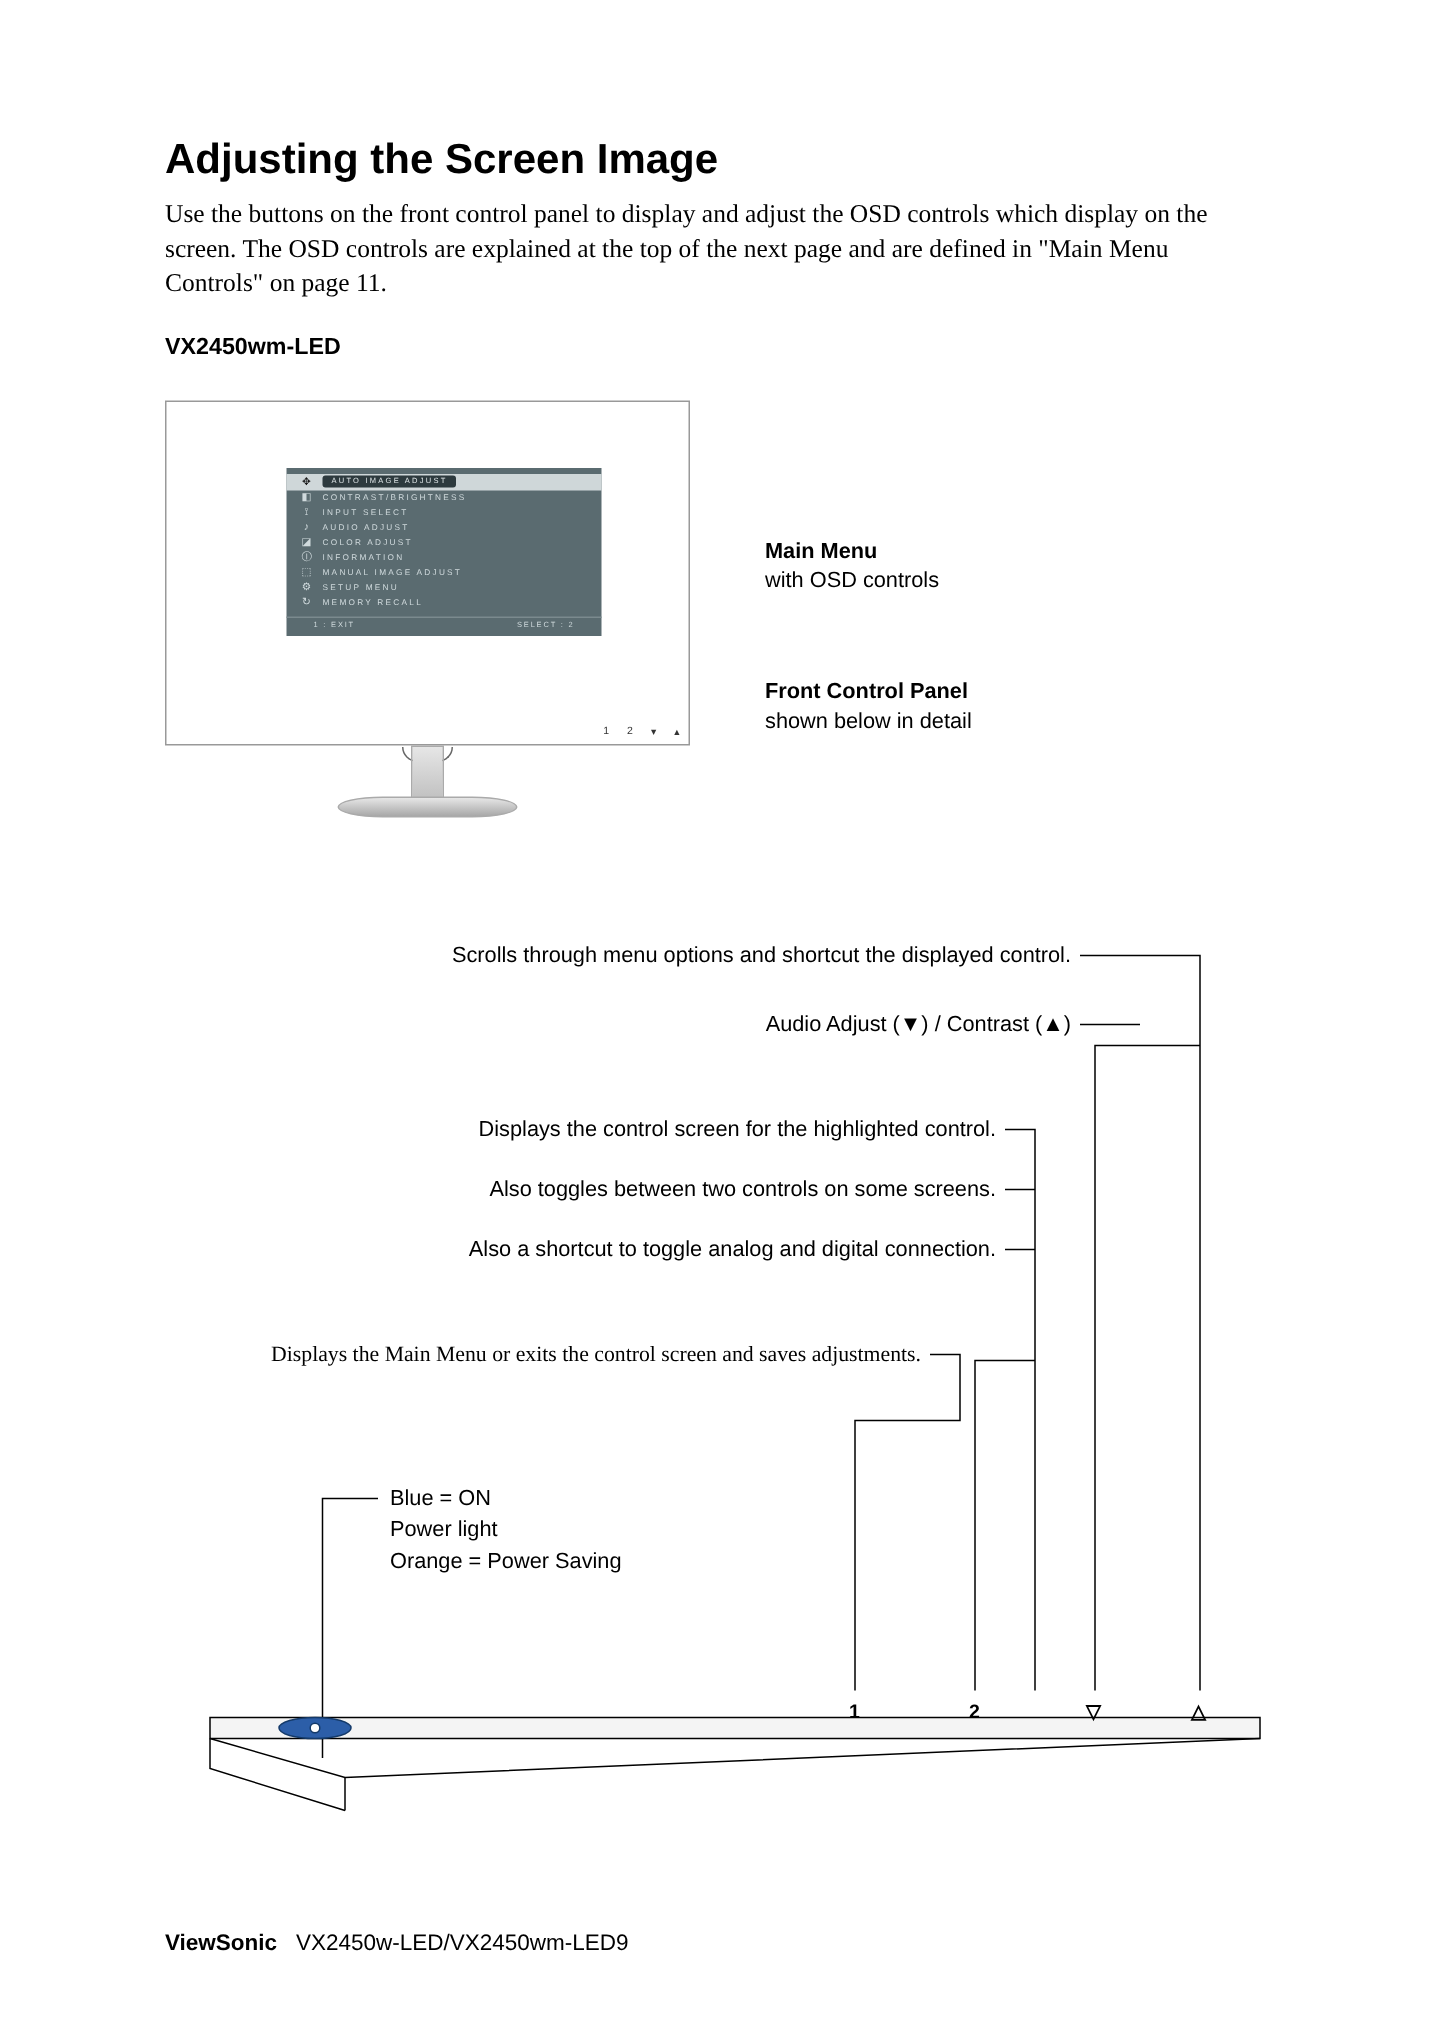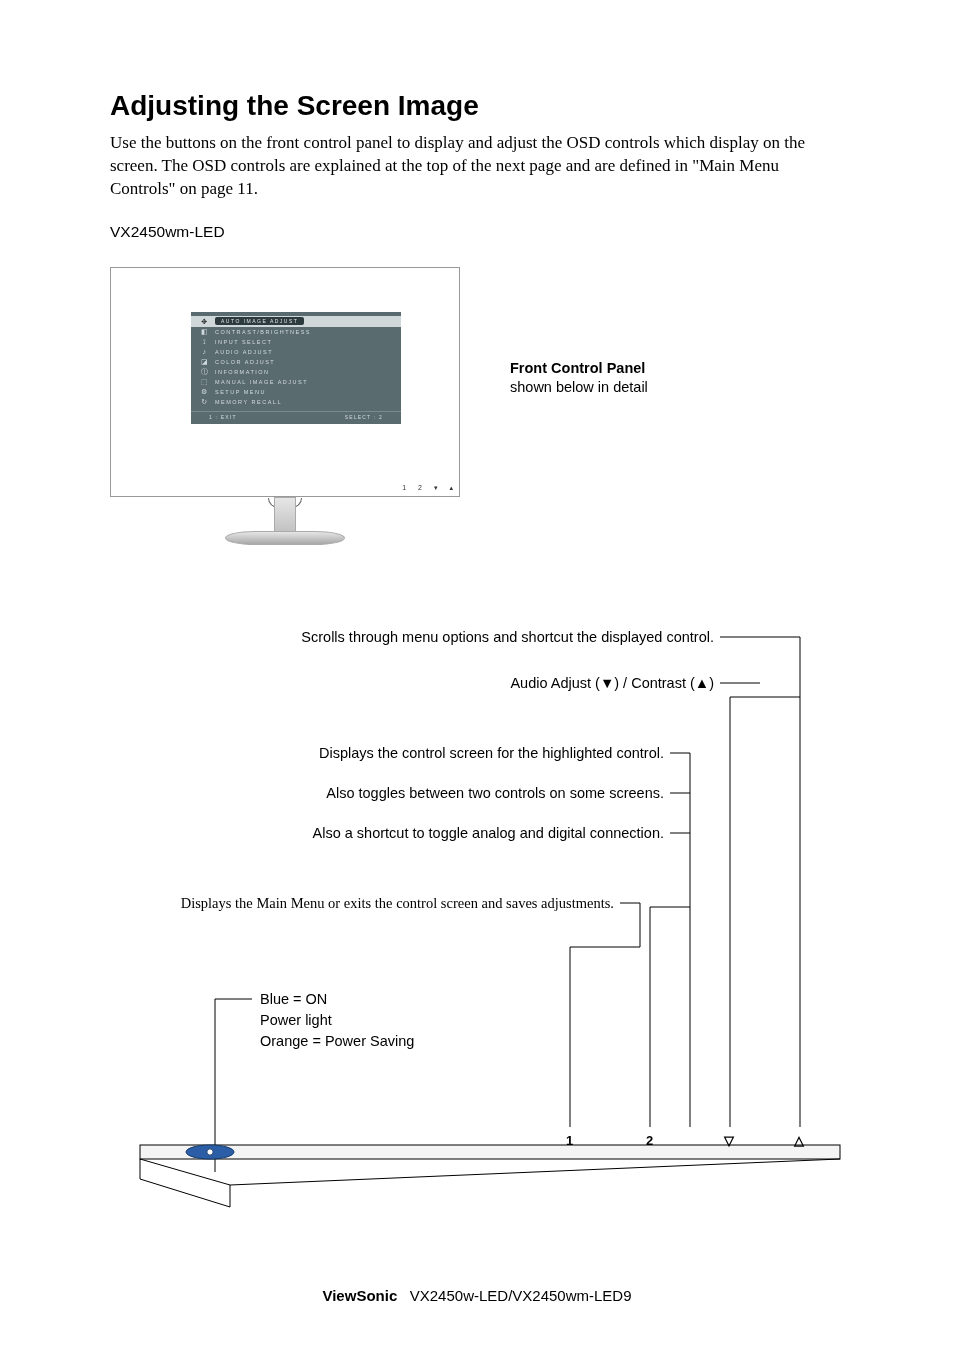--- a/index.html
+++ b/index.html
@@ -18,21 +18,21 @@
     margin-bottom: 10px;
   }
   .intro {
     font-family: "Times New Roman", Times, serif;
     font-size: 17px;
     line-height: 1.35;
     margin-bottom: 22px;
   }
   .model {
     font-size: 15.5px;
-    font-weight: normal;
+    font-weight: bold;
     margin-bottom: 26px;
   }
 
   
   .monitor-row {
     position: relative;
     height: 320px;
     margin-bottom: 40px;
   }
   .monitor-frame {
@@ -193,21 +193,21 @@
     font-weight: bold;
   }
 
   
   .footer {
     position: absolute;
     left: 110px;
     right: 110px;
     bottom: 46px;
     display: flex;
-    justify-content: center;
+    justify-content: flex-start;
     font-size: 15px;
   }
   .footer .brand { font-weight: bold; }
 </style>
 </head>
 <body>
 
 <h1>Adjusting the Screen Image</h1>
 <p class="intro">Use the buttons on the front control panel to display and adjust the OSD controls which display on the screen. The OSD controls are explained at the top of the next page and are defined in "Main Menu Controls" on page 11.</p>
 <p class="model">VX2450wm-LED</p>
@@ -264,20 +264,24 @@
       <span>▾</span>
       <span>▴</span>
     </div>
   </div>
   <div class="powerbtn"></div>
   <div class="stand-neck"></div>
   <div class="stand-base"></div>
 
   <div class="side-labels">
     <div class="blk">
+      <div class="t">Main Menu</div>
+      <div>with OSD controls</div>
+    </div>
+    <div class="blk">
       <div class="t">Front Control Panel</div>
       <div>shown below in detail</div>
     </div>
   </div>
 </div>
 
 <div class="diagram">
   <div id="lbl-scroll" class="dlabel">Scrolls through menu options and shortcut the displayed control.</div>
   <div id="lbl-audio" class="dlabel">Audio Adjust (▼) / Contrast  (▲)</div>
   <div id="lbl-toggle" class="dlabel">Also toggles between two controls on some screens.</div>

